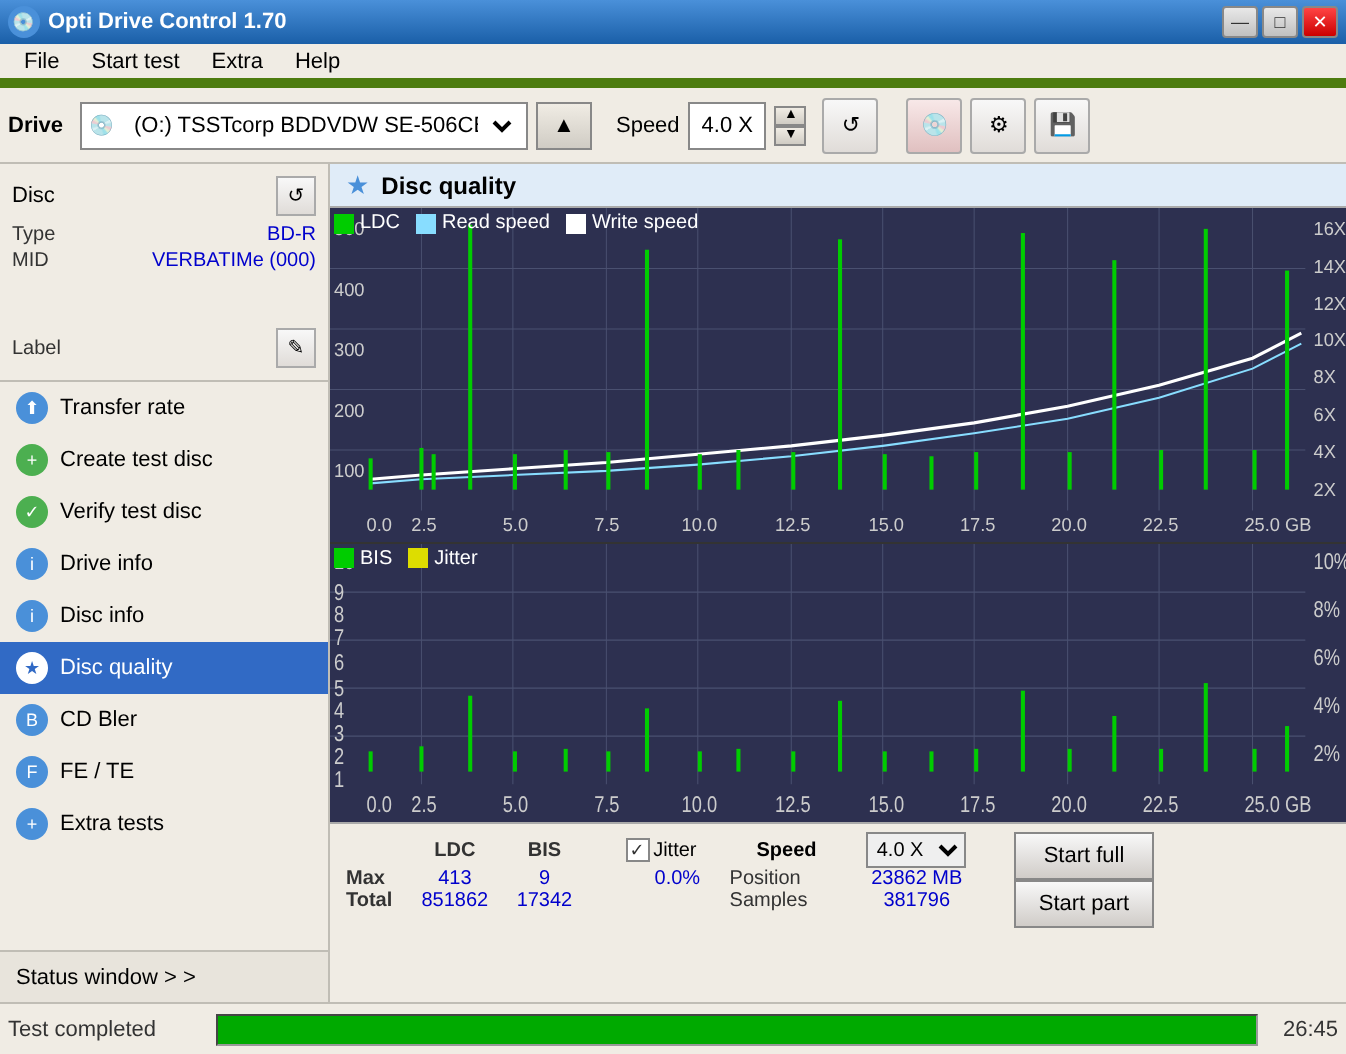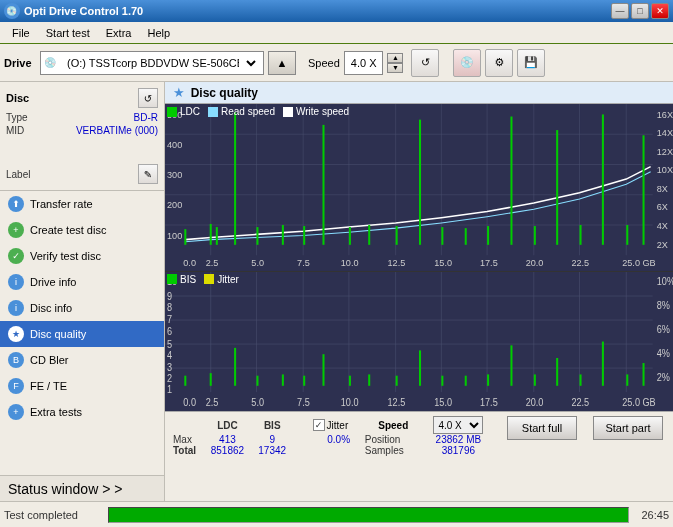--- a/index.html
+++ b/index.html
@@ -8,71 +8,71 @@
     
     .title-bar { background: linear-gradient(to bottom, #4a90d9, #1a5fa8); color: white; height: 22px; display: flex; align-items: center; justify-content: space-between; padding: 0 4px; }
     .title-bar-left { display: flex; align-items: center; gap: 4px; }
     .title-bar-icon { width: 16px; height: 16px; background: #4a90d9; border-radius: 50%; display: flex; align-items: center; justify-content: center; font-size: 9px; }
     .title-bar-text { font-size: 11px; font-weight: bold; }
     .title-bar-controls { display: flex; gap: 2px; }
     .tb-btn { width: 18px; height: 16px; background: linear-gradient(to bottom, #e8e8e8, #c0c0c0); border: 1px solid #888; border-radius: 2px; display: flex; align-items: center; justify-content: center; font-size: 9px; cursor: pointer; color: #333; }
     .tb-btn.close { background: linear-gradient(to bottom, #f44, #c00); color: white; }
 
     
-    .menu-bar { background: #f0ece4; height: 22px; display: flex; align-items: center; padding: 0 4px; border-bottom: 1px solid #4d7c0f; }
+    .menu-bar { background: #f0ece4; height: 22px; display: flex; align-items: center; padding: 0 4px; border-bottom: 5px solid #4d7c0f; }
     .menu-item { padding: 2px 8px; cursor: pointer; font-size: 11px; }
 
     
     .toolbar { background: #f0ece4; height: 38px; display: flex; align-items: center; padding: 2px 4px; border-bottom: 1px solid #c0bdb5; gap: 4px; }
     .drive-label { font-size: 11px; margin-right: 4px; font-weight: bold; }
     .drive-select { height: 24px; font-size: 11px; border: 1px solid #888; background: white; padding: 0 4px; width: 220px; }
     .eject-btn { width: 28px; height: 24px; background: linear-gradient(to bottom, #f0ece4, #d0ccc4); border: 1px solid #888; display: flex; align-items: center; justify-content: center; cursor: pointer; }
     .speed-label { font-size: 11px; margin-left: 8px; }
     .speed-arrow { width: 16px; height: 10px; background: linear-gradient(to bottom, #f0ece4, #d0ccc4); border: 1px solid #888; display: flex; align-items: center; justify-content: center; font-size: 7px; cursor: pointer; }
     .toolbar-icons { display: flex; gap: 4px; margin-left: 8px; }
     .toolbar-icon-btn { width: 28px; height: 28px; background: linear-gradient(to bottom, #f8f8f8, #e0dcd8); border: 1px solid #aaa; display: flex; align-items: center; justify-content: center; cursor: pointer; border-radius: 2px; }
 
     
     .main { display: flex; height: calc(527px - 22px - 22px - 38px - 26px); }
     
     
     .sidebar { width: 165px; background: #f0ece4; border-right: 1px solid #c0bdb5; display: flex; flex-direction: column; }
     .disc-panel { padding: 6px; border-bottom: 1px solid #c0bdb5; }
     .disc-header { display: flex; align-items: center; justify-content: space-between; margin-bottom: 4px; }
-    .disc-title { font-weight: bold; font-size: 11px; }
+    .disc-title { font-weight: normal; font-size: 11px; }
     .disc-icon { width: 20px; height: 20px; background: linear-gradient(to bottom, #f8f8f8, #e0dcd8); border: 1px solid #aaa; display: flex; align-items: center; justify-content: center; font-size: 10px; cursor: pointer; }
     .disc-row { display: flex; justify-content: space-between; margin-bottom: 2px; }
     .disc-key { color: #333; font-size: 10px; }
     .disc-value { color: #0000cc; font-size: 10px; }
     .disc-value.black { color: #333; }
     .label-row { display: flex; justify-content: space-between; align-items: center; margin-top: 28px; }
     
     .nav-items { flex: 1; overflow: hidden; }
     .nav-item { display: flex; align-items: center; height: 26px; padding: 0 8px; cursor: pointer; font-size: 11px; gap: 6px; }
     .nav-item.active { background: #316ac5; color: white; }
     .nav-icon { width: 16px; height: 16px; border-radius: 50%; display: flex; align-items: center; justify-content: center; font-size: 9px; flex-shrink: 0; }
     .nav-icon.blue { background: #4a90d9; color: white; }
     .nav-icon.green { background: #4caf50; color: white; }
     .nav-icon.active-icon { background: white; color: #316ac5; }
     
-    .status-window-btn { height: 26px; display: flex; align-items: center; padding: 0 8px; cursor: pointer; font-size: 14px; border-top: 1px solid #c0bdb5; background: #e8e4dc; }
+    .status-window-btn { height: 26px; display: flex; align-items: center; padding: 0 8px; cursor: pointer; font-size: 11px; border-top: 1px solid #c0bdb5; background: #e8e4dc; }
     .legend-item { display: flex; align-items: center; gap: 3px; font-size: 10px; }
     
     
     .status-bar { height: 26px; background: #f0ece4; border-top: 1px solid #c0bdb5; display: flex; align-items: center; padding: 0 4px; gap: 4px; }
     .status-text { font-size: 11px; color: #333; min-width: 100px; }
     .progress-container { flex: 1; height: 16px; background: #d0ccc4; border: 1px inset #999; position: relative; }
     .progress-fill { height: 100%; background: #00aa00; }
     .progress-text { position: absolute; top: 0; left: 0; right: 0; bottom: 0; display: flex; align-items: center; justify-content: center; font-size: 10px; color: #333; }
     .status-time { font-size: 11px; color: #333; margin-left: 8px; }
     
     
     .bottom-section { height: 90px; background: #f0ece4; border-top: 1px solid #aaa; display: flex; }
     .bottom-left { flex: 1; padding: 4px 8px; }
-    .bottom-right { width: 170px; padding: 4px; display: flex; flex-direction: row; gap: 16px; }
+    .bottom-right { width: 170px; padding: 4px; display: flex; flex-direction: column; gap: 0; }
     
     .btn-start { height: 24px; background: linear-gradient(to bottom, #f8f8f8, #d8d4d0); border: 1px solid #888; font-size: 11px; cursor: pointer; width: 70px; }
   </style>
 </head>
 <body>
 
 <div class="title-bar">
   <div class="title-bar-left">
     <div class="title-bar-icon">💿</div>
     <span class="title-bar-text">Opti Drive Control 1.70</span>
@@ -394,21 +394,21 @@
               </div>
             </td>
             <td style="text-align:center;font-weight:bold;">Speed</td>
             <td style="text-align:center;">
               <select style="font-size:10px;height:18px;width:50px;border:1px solid #888;">
                 <option>4.0 X</option>
               </select>
             </td>
           </tr>
           <tr>
-            <td style="color:#333;font-weight:normal;">Max</td>
+            <td style="color:#333;font-weight:bold;">Max</td>
             <td style="text-align:center;color:#0000cc;">413</td>
             <td style="text-align:center;color:#0000cc;">9</td>
             <td></td>
             <td style="text-align:center;color:#0000cc;">0.0%</td>
             <td style="text-align:left;color:#333;">Position</td>
             <td style="text-align:center;color:#0000cc;">23862 MB</td>
           </tr>
           <tr>
             <td style="color:#333;font-weight:bold;">Total</td>
             <td style="text-align:center;color:#0000cc;">851862</td>

